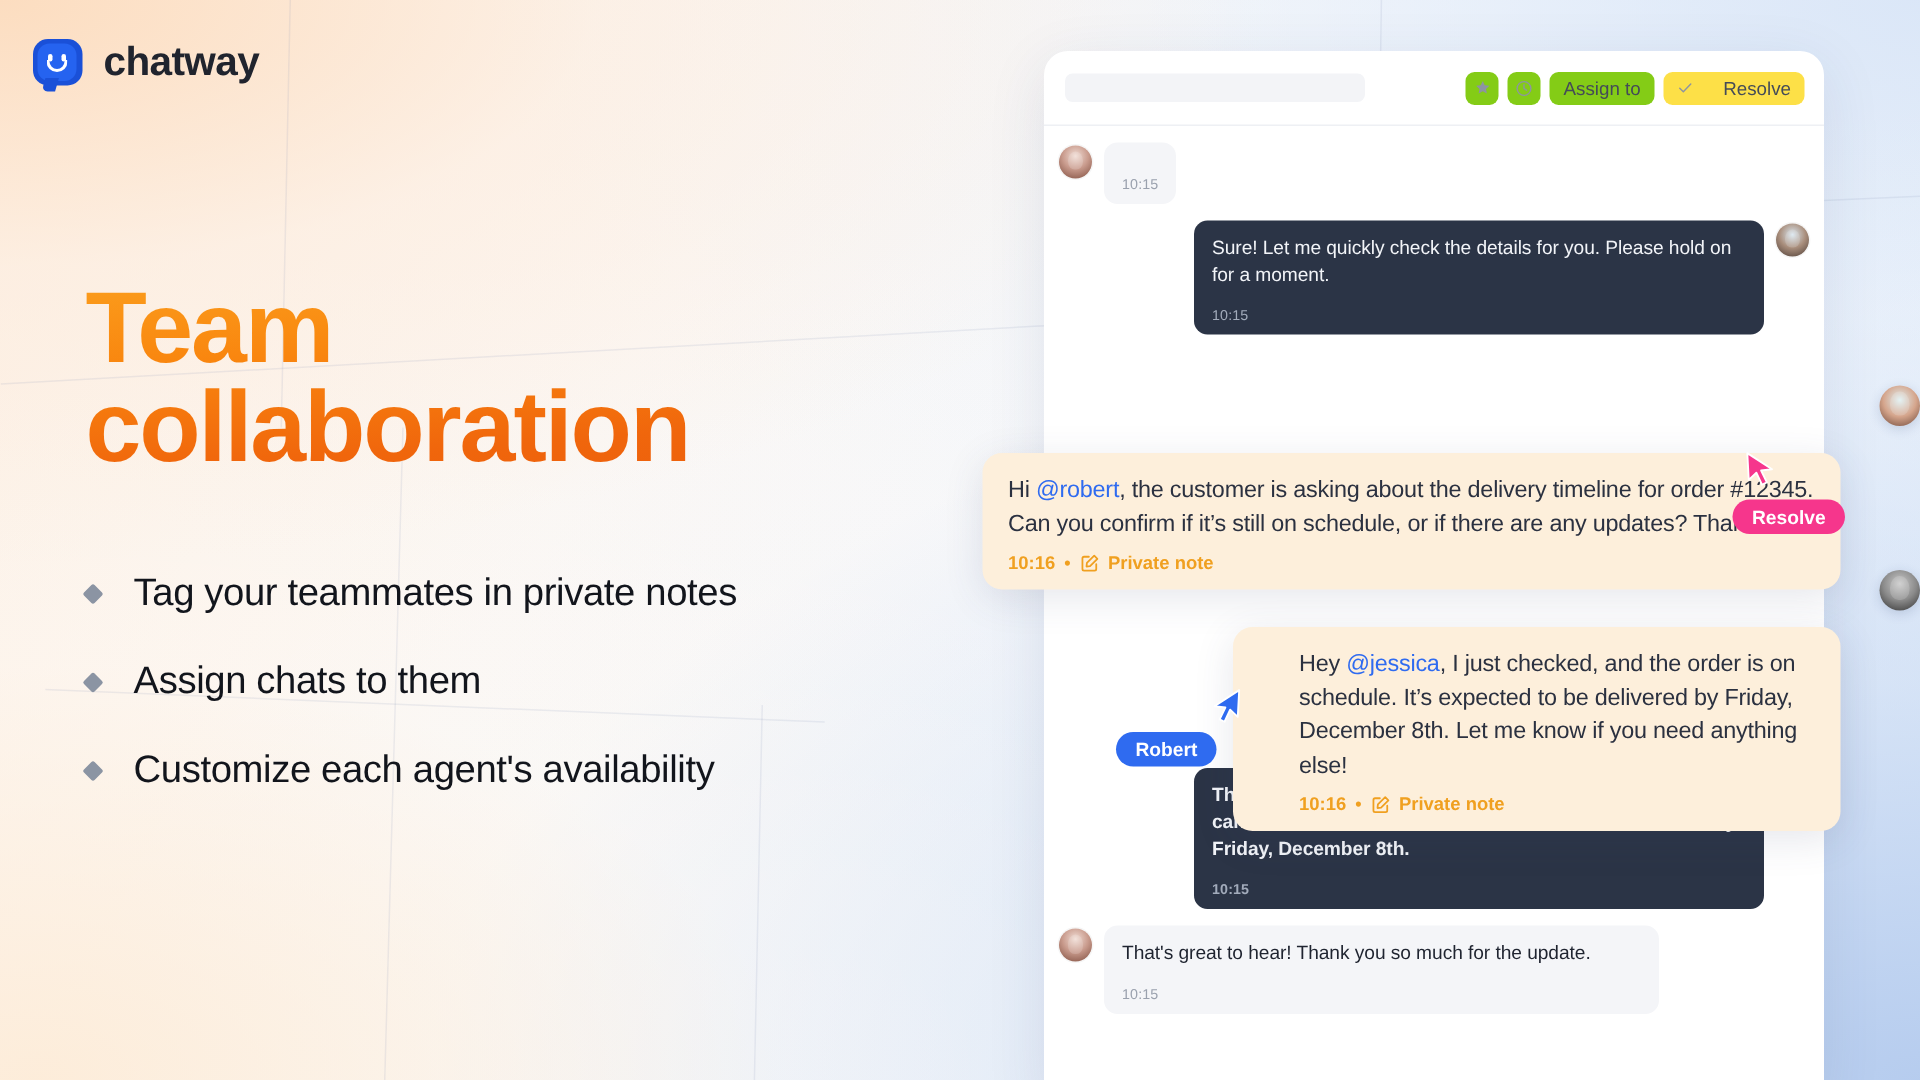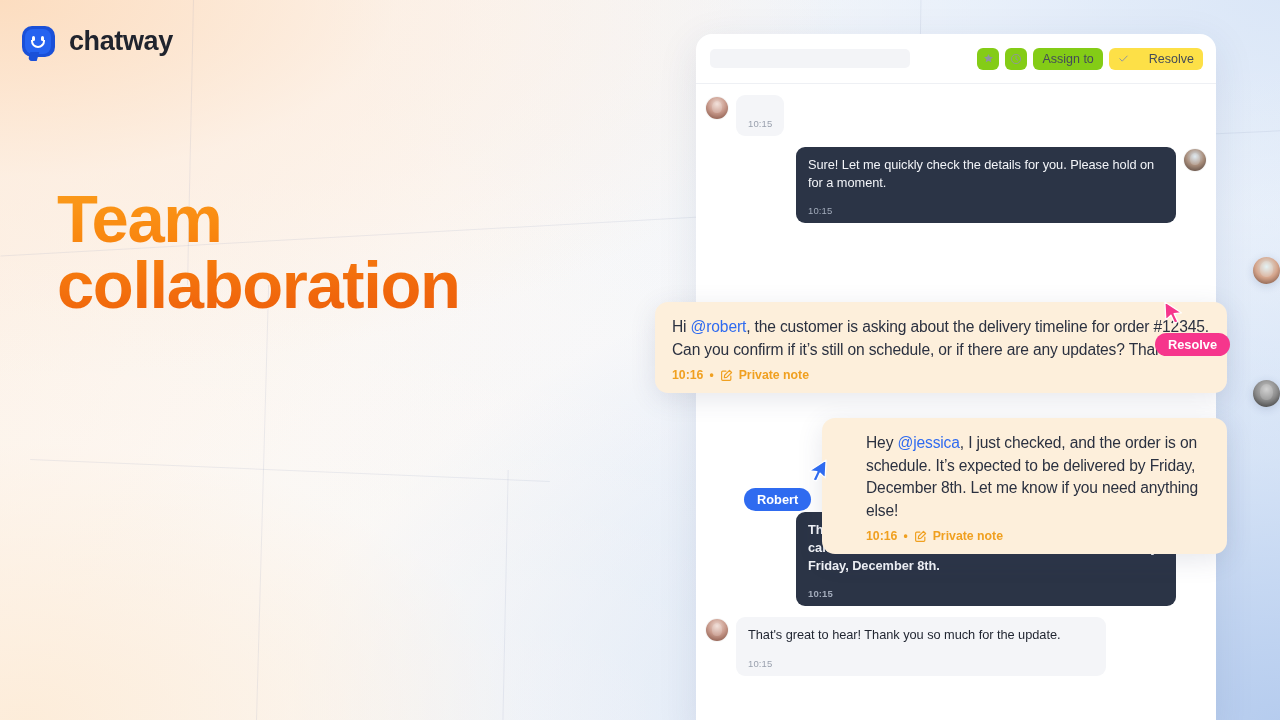--- a/index.html
+++ b/index.html
@@ -174,20 +174,34 @@
         <span class="smile"></span>
     </span>
     <span class="wordmark">chatway</span>
   </div>
 
   <h1 id="headline">
     <span class="l1">Team</span>
     <span class="l2">collaboration</span>
   </h1>
 
+  <ul id="bullets">
+    <li class="row">
+      <span class="dia"></span>
+      <span class="btxt">Tag your teammates in private notes</span>
+    </li>
+    <li class="row">
+      <span class="dia"></span>
+      <span class="btxt">Assign chats to them</span>
+    </li>
+    <li class="row">
+      <span class="dia"></span>
+      <span class="btxt">Customize each agent's availability</span>
+    </li>
+  </ul>
 </div>
 
 <div id="chat-panel">
 
   <div id="chat-header">
     <div id="title-placeholder"></div>
     <div id="header-actions">
       <div class="hbtn icon-only">
         <svg width="11" height="11" viewBox="0 0 24 24">
           <path fill="#8d94a2" d="M12 2l2.9 6.2 6.8.8-5 4.7 1.3 6.7L12 17.1 6 20.4l1.3-6.7-5-4.7 6.8-.8z"></path>

